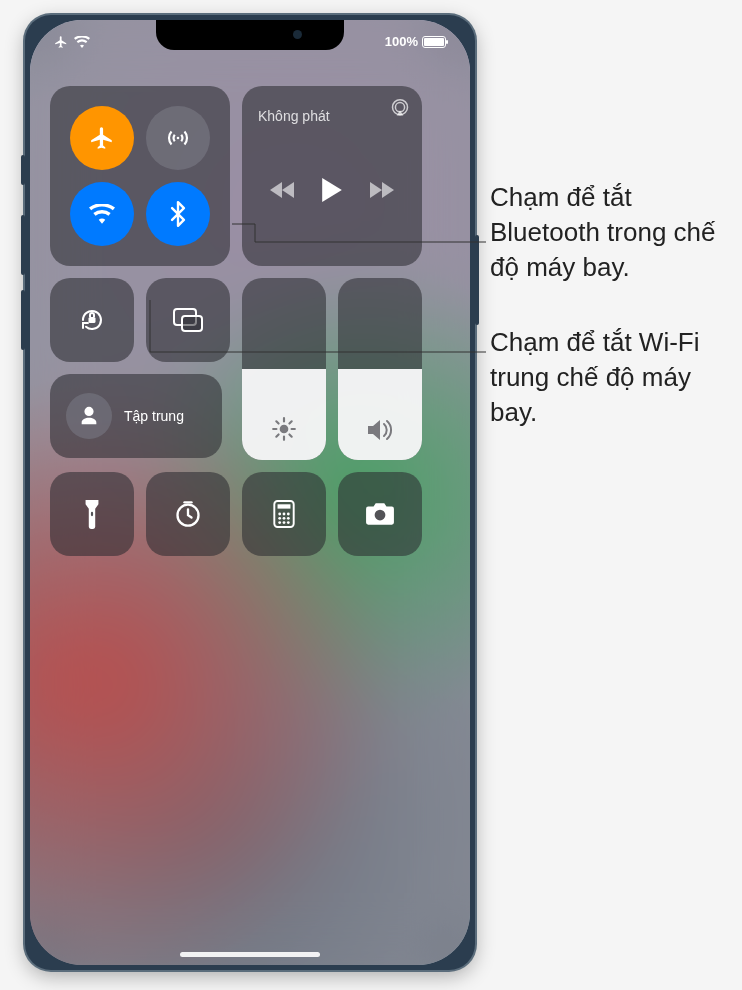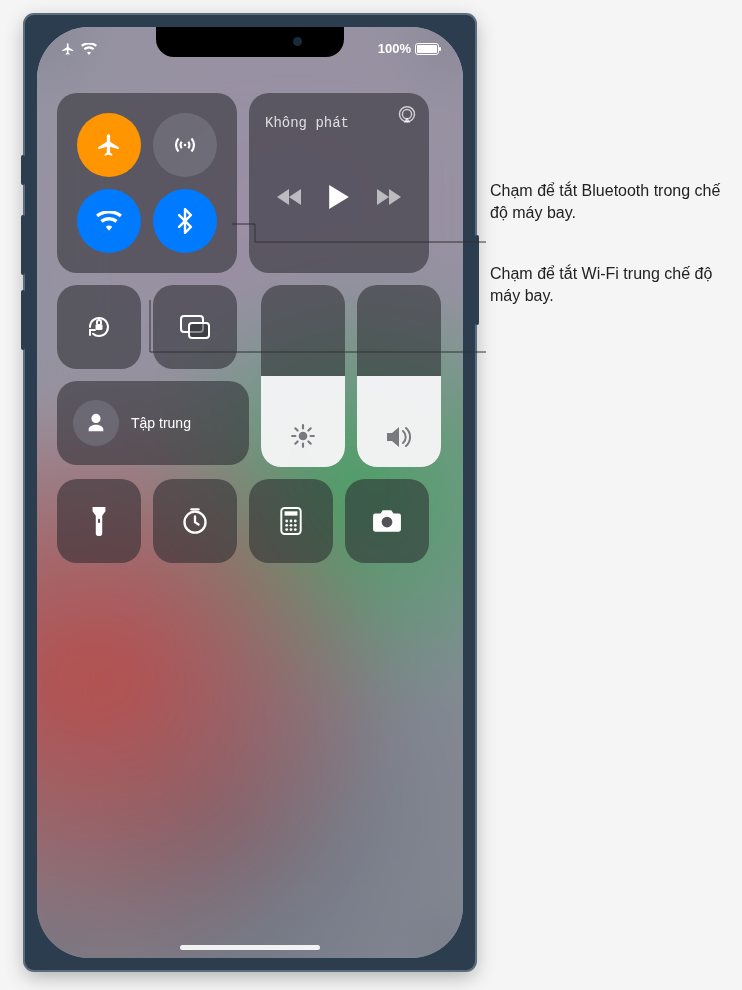--- a/index.html
+++ b/index.html
@@ -10,24 +10,24 @@
     font-family: -apple-system, "Helvetica Neue", Helvetica, Arial, sans-serif;
     position: relative;
     overflow: hidden;
   }
   .device {
     position: absolute;
     left: 25px;
     top: 15px;
     width: 450px;
     height: 955px;
-    border-radius: 9px;
+    border-radius: 26px;
     background: #2b3d4f;
     box-shadow: 0 0 0 2px #5b6d7c, 0 6px 20px rgba(0,0,0,.3);
-    padding: 12px;
+    padding: 5px;
   }
   .side-btn { position: absolute; background: #2b3d4f; border-radius: 3px; }
   .side-btn.mute { left: -4px; top: 140px; width: 4px; height: 30px; }
   .side-btn.vol1 { left: -4px; top: 200px; width: 4px; height: 60px; }
   .side-btn.vol2 { left: -4px; top: 275px; width: 4px; height: 60px; }
   .side-btn.power { right: -4px; top: 220px; width: 4px; height: 90px; }
   .screen {
     width: 100%; height: 100%;
     border-radius: 52px;
     overflow: hidden;
@@ -71,21 +71,20 @@
   .battery-body::after { content: ""; position: absolute; right: -3px; top: 3px; width: 2px; height: 4px; background: #fff; border-radius: 1px; }
   .content {
     position: absolute; top: 66px; left: 20px; right: 20px;
     z-index: 10;
   }
   .row { display: flex; gap: 12px; margin-bottom: 12px; }
   .module {
     background: rgba(40,40,45,.55);
     border-radius: 20px;
     position: relative;
-    font-family: Liberation Mono, monospace;
   }
   .conn-module {
     width: 180px; height: 180px;
     display: grid; grid-template-columns: 1fr 1fr; grid-template-rows: 1fr 1fr;
     place-items: center;
     padding: 14px;
   }
   .round-btn {
     width: 64px; height: 64px; border-radius: 50%;
     background: rgba(120,120,130,.65);
@@ -105,21 +104,21 @@
   .media-controls { flex: 1; display: flex; align-items: center; justify-content: space-around; color: rgba(255,255,255,.6); }
   .media-controls .play { color: #fff; }
   .small-btn {
     width: 84px; height: 84px;
     border-radius: 20px;
     background: rgba(40,40,45,.55);
     display: flex; align-items: center; justify-content: center;
     color: #fff;
   }
   .focus-btn {
-    width: 192px; height: 84px;
+    width: 172px; height: 84px;
     border-radius: 20px;
     background: rgba(40,40,45,.55);
     display: flex; align-items: center; gap: 12px; padding: 0 16px;
     color: #fff; font-size: 14px; font-weight: 500;
   }
   .focus-btn .circ {
     width: 46px; height: 46px; border-radius: 50%;
     background: rgba(120,120,130,.6);
     display: flex; align-items: center; justify-content: center;
   }
@@ -139,21 +138,21 @@
     color: #7a7a7e;
   }
   .leader {
     position: absolute; z-index: 30; pointer-events: none;
   }
   .callouts {
     position: absolute;
     left: 490px;
     top: 180px;
     width: 240px;
-    font-size: 16px;
+    font-size: 26px;
     line-height: 1.35;
     color: #222;
   }
   .callout { margin-bottom: 40px; }
   svg.ico { display: block; }
   .home-ind {
     position: absolute; bottom: 8px; left: 50%; transform: translateX(-50%);
     width: 140px; height: 5px; border-radius: 3px;
     background: rgba(255,255,255,.9); z-index: 15;
   }

